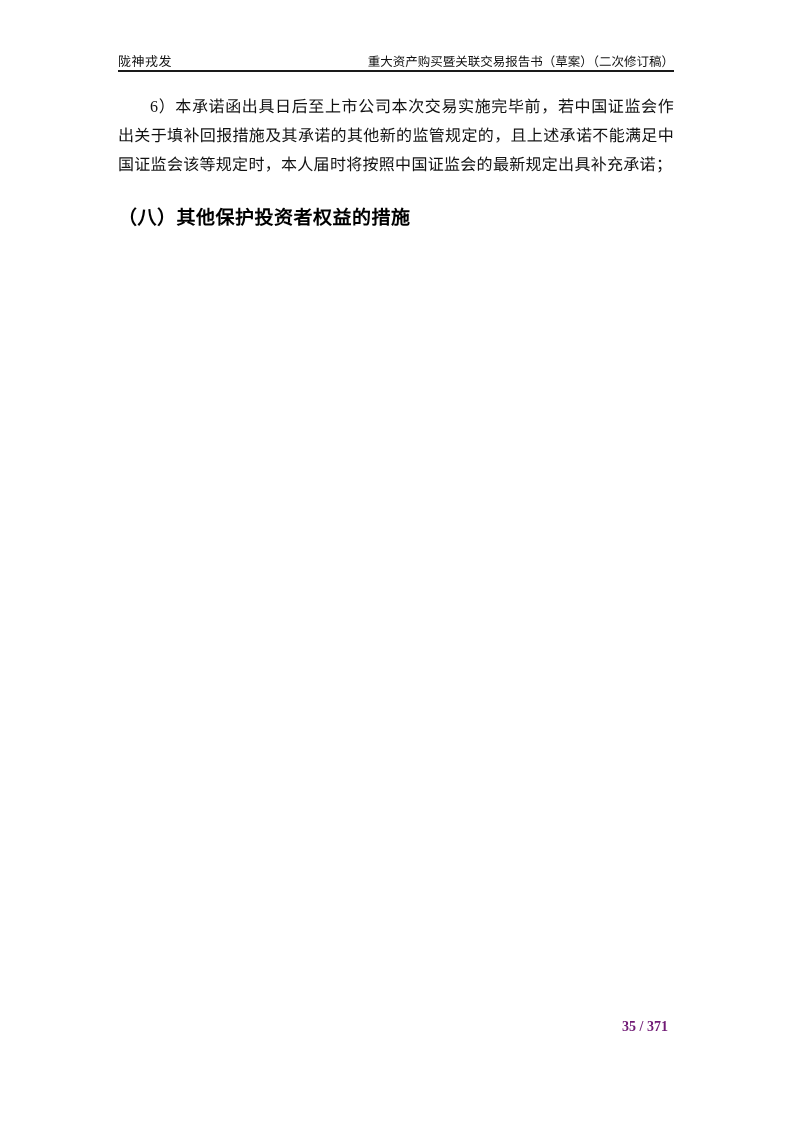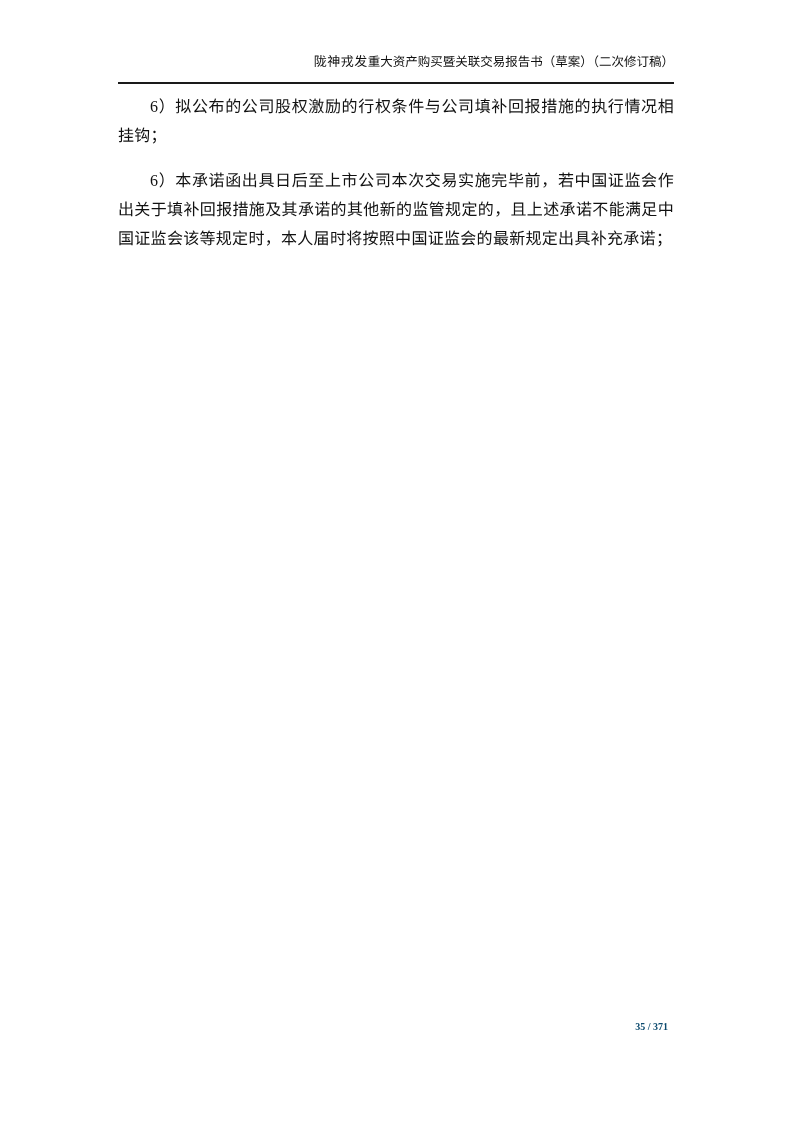--- a/index.html
+++ b/index.html
@@ -16,24 +16,24 @@
     color: #111111;
     font-family: "Liberation Serif", "DejaVu Serif", serif;
     overflow: hidden;
   }
   .header {
     position: absolute;
     top: 54px;
     left: 118px;
     width: 556px;
     display: flex;
-    justify-content: flex-end;
+    justify-content: space-between;
     align-items: flex-end;
     border-bottom: 2px solid #1a1a1a;
-    padding-bottom: 12px;
+    padding-bottom: 0;
   }
   .header .left-title {
     font-size: 13px;
     line-height: 16px;
     letter-spacing: 0.5px;
     white-space: nowrap;
   }
   .header .right-title {
     font-size: 12.5px;
     line-height: 16px;
@@ -59,38 +59,38 @@
     font-weight: bold;
     font-size: 19px;
     line-height: 26px;
     color: #000000;
     letter-spacing: 0.5px;
   }
   .footer-page {
     position: absolute;
     top: 1019px;
     right: 125px;
-    font-size: 10px;
+    font-size: 14px;
     font-weight: bold;
     line-height: 16px;
-    color: #0c4a6e;
+    color: #701a75;
   }
 </style>
 </head>
 <body>
 
 <div class="page">
 
   <div class="header">
     <span class="left-title">陇神戎发</span>
     <span class="right-title">重大资产购买暨关联交易报告书（草案）（二次修订稿）</span>
   </div>
 
   <div class="content">
-    <p class="body-para">6）拟公布的公司股权激励的行权条件与公司填补回报措施的执行情况相挂钩；</p>
     <p class="body-para">6）本承诺函出具日后至上市公司本次交易实施完毕前，若中国证监会作出关于填补回报措施及其承诺的其他新的监管规定的，且上述承诺不能满足中国证监会该等规定时，本人届时将按照中国证监会的最新规定出具补充承诺；</p>
 
+    <h2 class="section-heading">（八）其他保护投资者权益的措施</h2>
 
   </div>
 
   <div class="footer-page">35 / 371</div>
 
 </div>
 
 </body></html>

